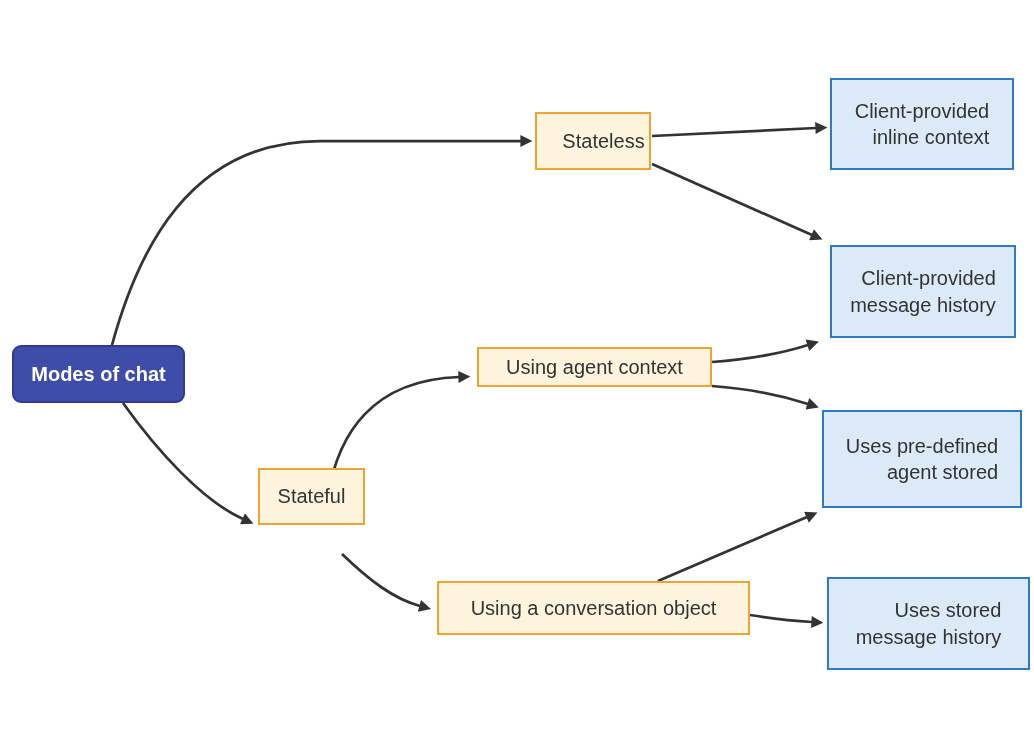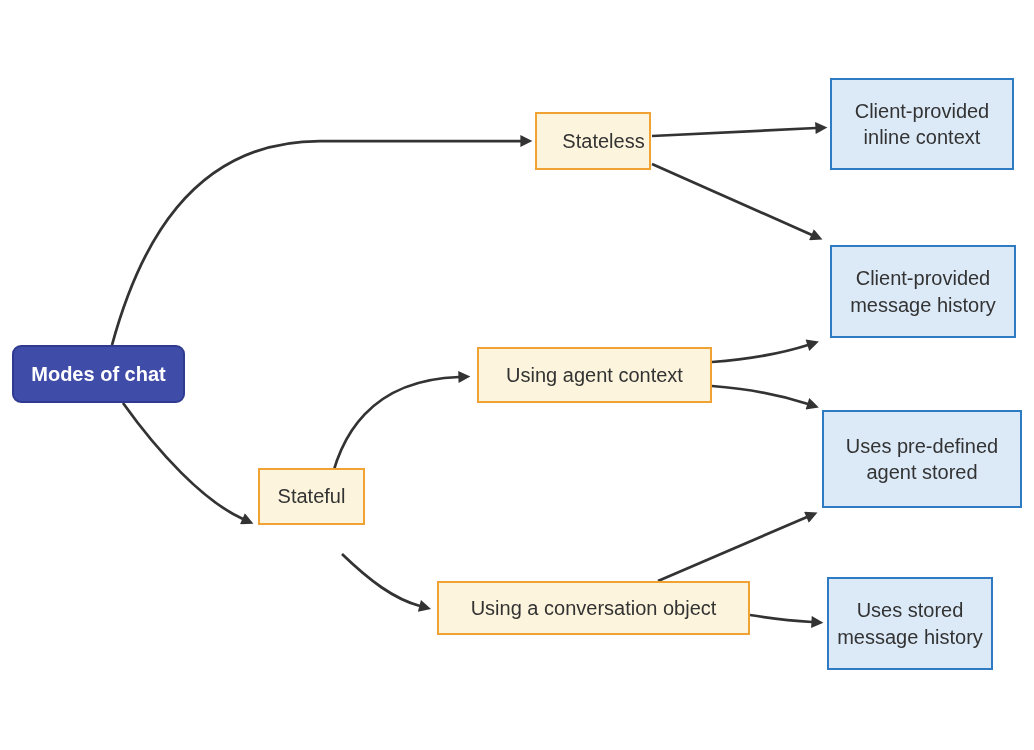--- a/index.html
+++ b/index.html
@@ -28,38 +28,38 @@
     position:absolute;
     box-sizing:border-box;
     display:flex;align-items:center;justify-content:center;
     text-align:center;
     font-size:20px;
     line-height:1.32;
     color:var(--node-text);
   }
   .node .lbl{white-space:pre-line;display:block;padding:0 4px;}
   .node.branch{background:var(--branch-fill);border:2px solid var(--branch-border);}
-  .node.leaf{background:var(--leaf-fill);border:2px solid var(--leaf-border);}
+  .node.leaf{background:var(--leaf-fill);border:2px solid var(--leaf-border);text-align:right;}
   .node.root{
     background:var(--root-fill);
     border:2px solid var(--root-border);
     border-radius:9px;
     color:var(--root-text);
     font-weight:bold;
   }
   
   #n-root     {left:12px;  top:345px; width:173px; height:58px;}
   #n-stateless{left:535px; top:112px; width:116px; height:58px;padding-left:21px;}
   #n-inline   {left:830px; top:78px;  width:184px; height:92px;}
   #n-history  {left:830px; top:245px; width:186px; height:93px;}
-  #n-agentctx {left:477px; top:347px; width:235px; height:56px;}
+  #n-agentctx {left:477px; top:347px; width:235px; height:40px;}
   #n-stateful {left:258px; top:468px; width:107px; height:57px;}
   #n-convobj  {left:437px; top:581px; width:313px; height:54px;}
   #n-predef   {left:822px; top:410px; width:200px; height:98px;}
-  #n-stored   {left:827px; top:577px; width:166px; height:93px;}
+  #n-stored   {left:827px; top:577px; width:203px; height:93px;}
 </style>
 </head>
 <body>
 
 <div class="canvas">
 
   <svg class="edges" width="1034" height="750" viewBox="0 0 1034 750" xmlns="http://www.w3.org/2000/svg">
     <defs>
       <marker id="arrowhead" viewBox="0 0 10 10" refX="0.5" refY="5" markerUnits="userSpaceOnUse" markerWidth="14" markerHeight="12" orient="auto">
         <path d="M0,0 L10,5 L0,10 z" fill="var(--edge-color)"></path>

